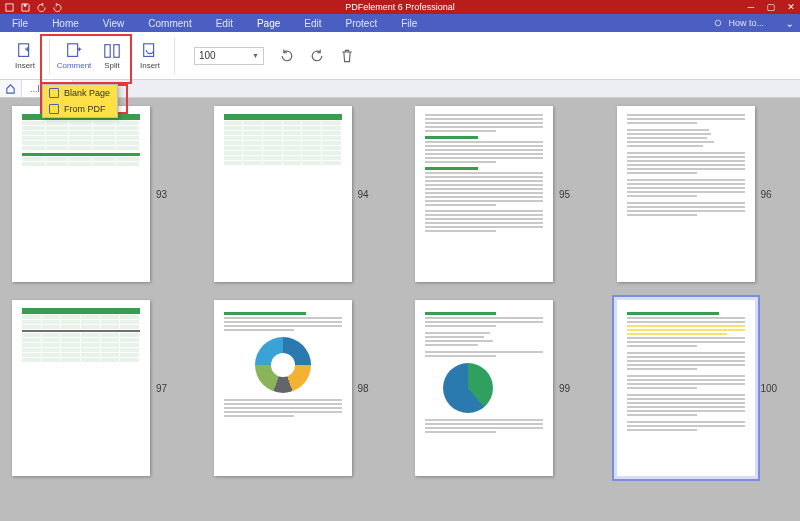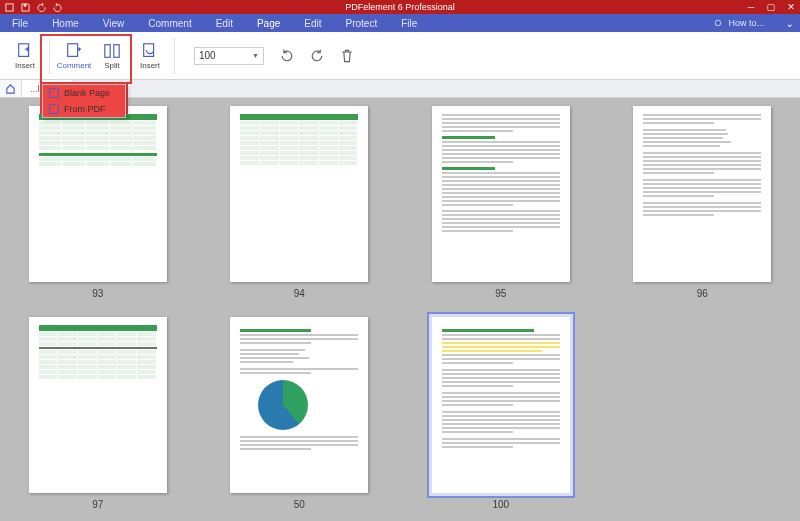--- a/index.html
+++ b/index.html
@@ -40,31 +40,31 @@
   .redbox { position:absolute; border:2px solid #e03b3b; pointer-events:none; z-index:50;}
   .tabbar {
     height: 18px; background:#eceef3; display:flex; align-items:center; border-bottom:1px solid #d0d0d0;
     font-size:9px; color:#555; position:relative;
   }
   .tabbar .home { width:22px; height:100%; display:flex; align-items:center; justify-content:center; color:#4a5fc1; background:#f7f8fc; border-right:1px solid #ddd;}
   .tabbar .tab { height:100%; display:flex; align-items:center; padding:0 8px; border-right:1px solid #ddd; background:#fff; gap:5px;}
   .tabbar .tab .x{ font-size:8px; color:#888;}
   .tabbar .plus{ padding:0 6px; color:#888;}
   .dropdown {
-    position:absolute; left:42px; top:84px; width:84px; background:#ef4444; border:1px solid #bcbcbc;
+    position:absolute; left:42px; top:84px; width:76px; background:#fde047; border:1px solid #bcbcbc;
     box-shadow:2px 2px 4px rgba(0,0,0,.2); z-index:60; font-size:9px;
   }
   .dropdown .ditem{ display:flex; align-items:center; gap:5px; padding:3px 6px; color:#333;}
   .dropdown .ditem .dico{ width:10px; height:10px; border:1px solid #4a5fc1; border-radius:1px;}
   .workspace {
     position:absolute; left:0; right:0; top:98px; bottom:0; background:#bcbcbc;
     overflow:hidden; padding:8px 12px;
   }
   .thumbgrid { display:grid; grid-template-columns: repeat(4, 1fr); gap:18px 30px; }
-  .thumb { display:flex; flex-direction:column; align-items:center; gap:6px;}
+  .thumb { display:flex; flex-direction:row; align-items:center; gap:6px;}
   .page {
     width:138px; height:176px; background:#fff; box-shadow:1px 1px 3px rgba(0,0,0,.3);
     padding:8px 10px; font-size:3px; color:#555; overflow:hidden; position:relative;
   }
   .page.selected { outline:2px solid #7a8de0; outline-offset:3px; box-shadow:0 0 0 5px #d8ddf4, 1px 1px 3px rgba(0,0,0,.3);}
   .pnum { font-size:10px; color:#3a3a3a;}
   .fake-table { width:100%; }
   .fake-table .hdr { height:6px; background:#3a9c4e; margin-bottom:1px;}
   .fake-table .row { height:4px; background:#e7f2e9; margin-bottom:1px; display:flex;}
   .fake-table .row span{ flex:1; border-right:1px solid #fff;}
@@ -527,20 +527,40 @@
               <span></span>
               <span></span>
               <span></span>
               <span></span>
             </div>
         </div>
       </div>
       <div class="pnum">97</div>
     </div>
 
+    <div class="thumb">
+      <div class="page">
+        <div class="txt">
+          <div class="hd" style="width:70%"></div>
+          <div class="ln"></div>
+            <div class="ln"></div>
+            <div class="ln"></div>
+            <div class="ln short"></div>
+        </div>
+        <div class="donut"></div>
+        <div class="txt">
+          <div class="ln"></div>
+            <div class="ln"></div>
+            <div class="ln"></div>
+            <div class="ln"></div>
+            <div class="ln short"></div>
+        </div>
+      </div>
+      <div class="pnum">98</div>
+    </div>
 
     <div class="thumb">
       <div class="page">
         <div class="txt">
           <div class="hd" style="width:60%"></div>
           <div class="ln"></div>
             <div class="ln"></div>
             <div class="ln short"></div>
           <div style="height:3px"></div>
           <div class="ln" style="width:55%"></div>
@@ -552,21 +572,21 @@
             <div class="ln short"></div>
         </div>
         <div class="pie"></div>
         <div class="txt">
             <div class="ln"></div>
             <div class="ln"></div>
             <div class="ln"></div>
             <div class="ln short"></div>
           </div>
       </div>
-      <div class="pnum">50</div>
+      <div class="pnum">99</div>
     </div>
 
     <div class="thumb">
       <div class="page selected">
         <div class="txt">
           <div class="hd" style="width:78%"></div>
           <div class="ln"></div>
             <div class="ln"></div>
           <div class="ln highlight"></div>
             <div class="ln highlight"></div>

